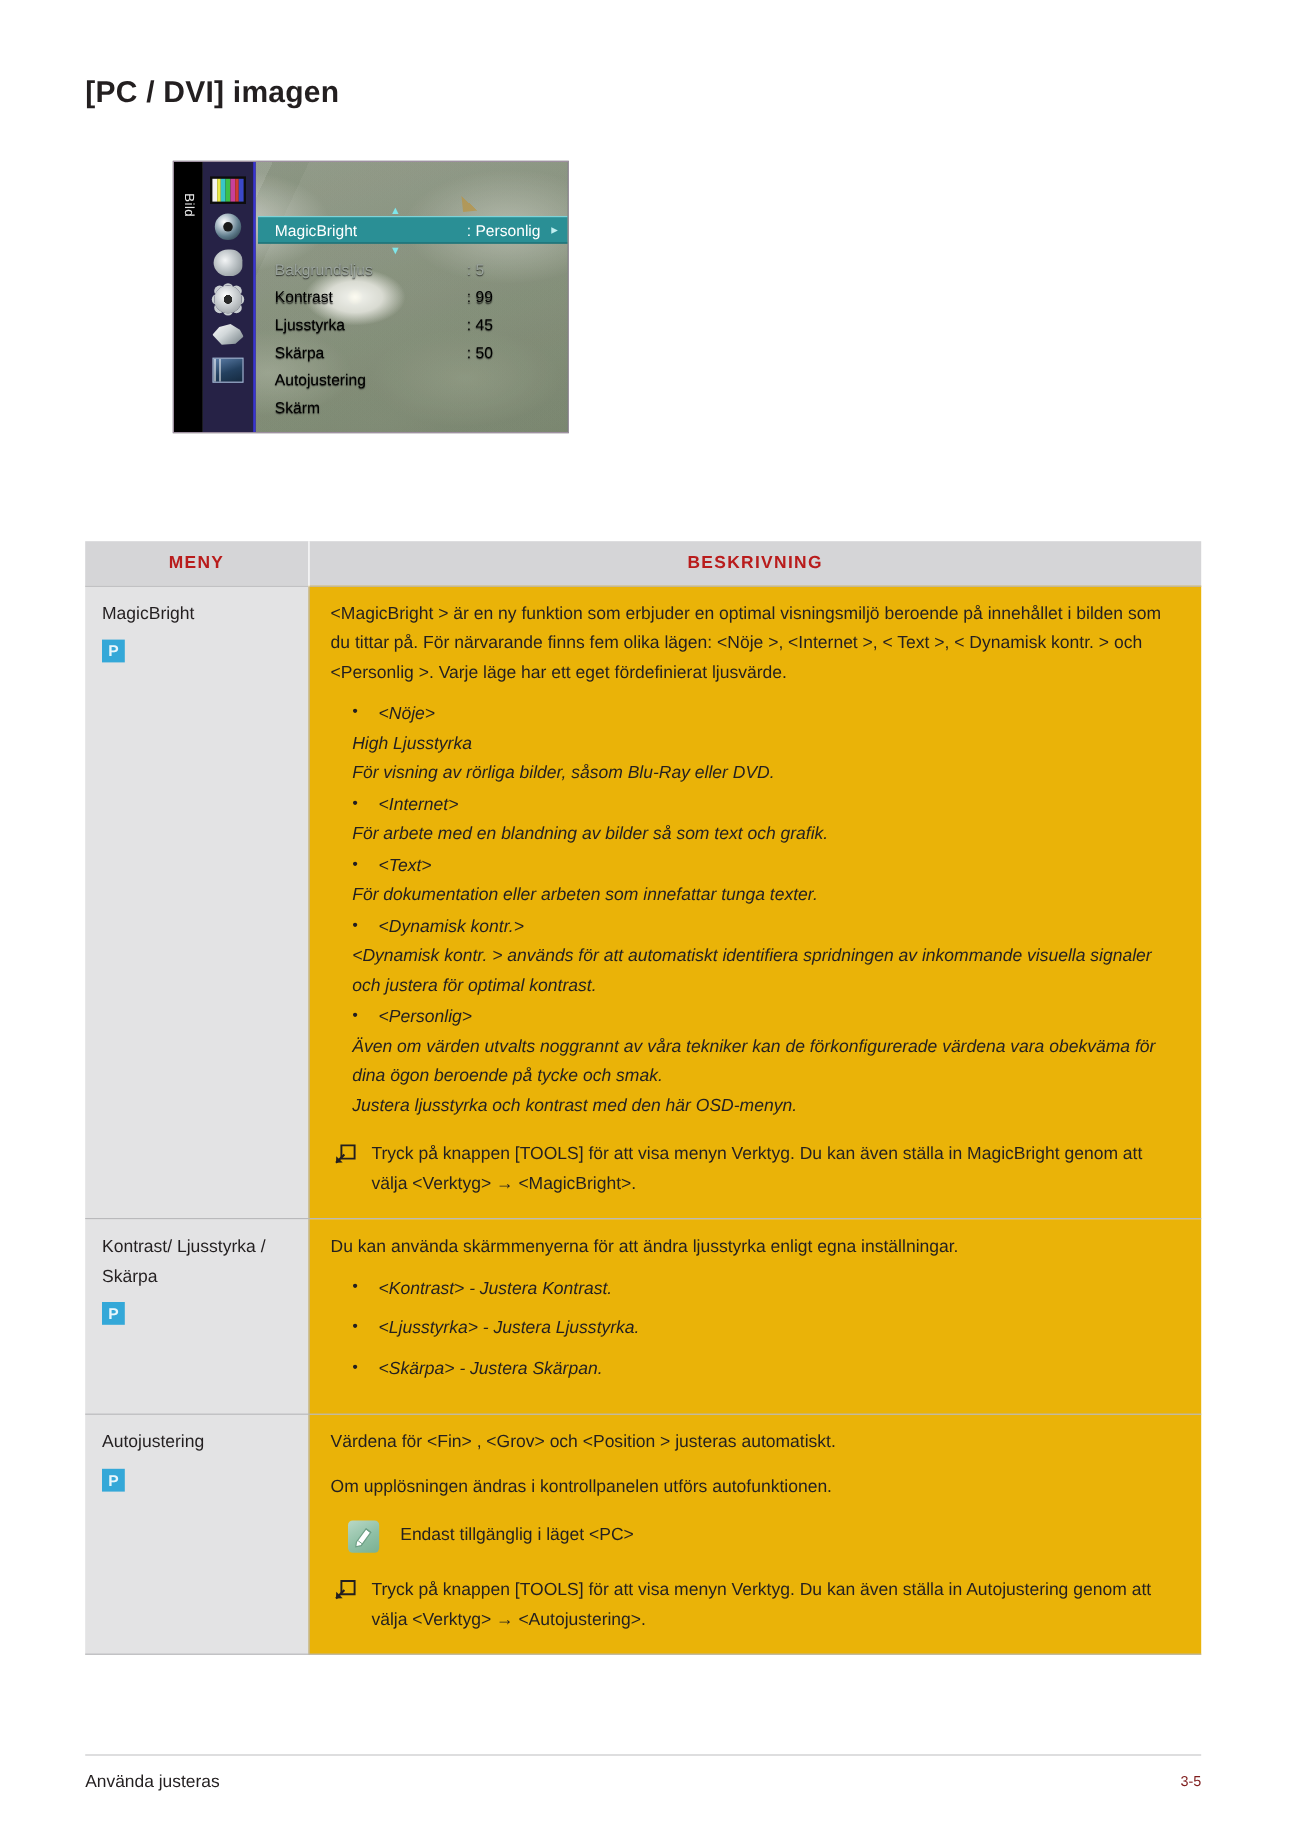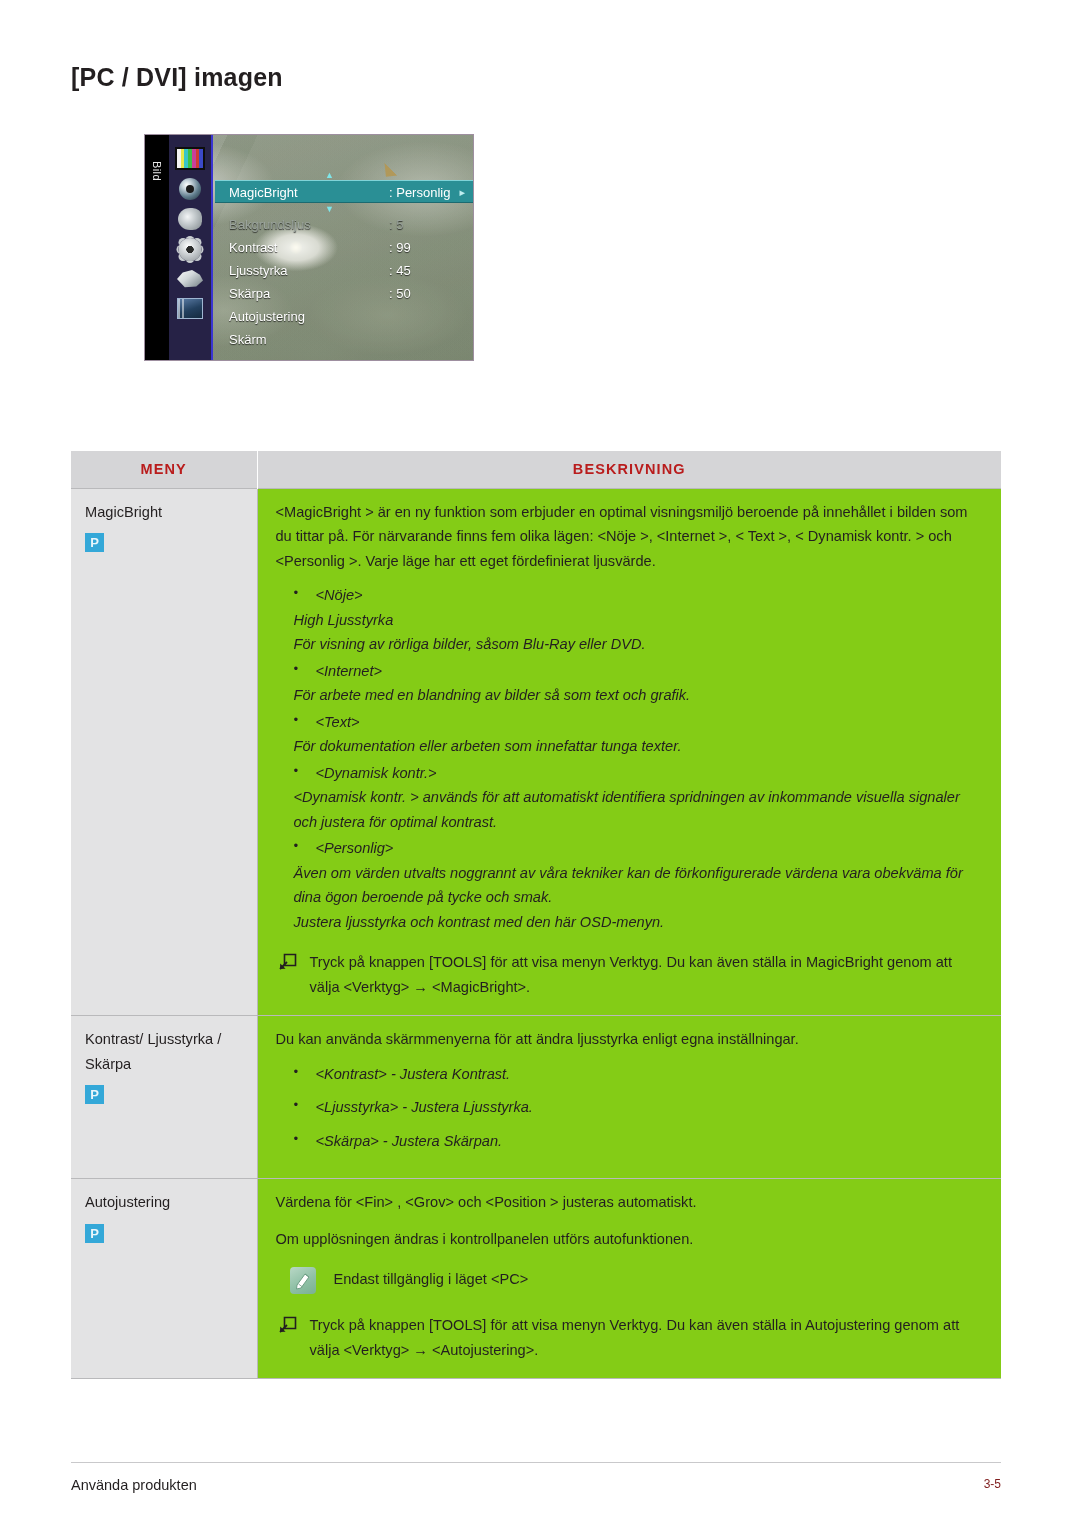--- a/index.html
+++ b/index.html
@@ -176,21 +176,21 @@
     left: 70px; top: 0;
     right: 0; bottom: 0;
   }
   .osd-row {
     position: absolute;
     left: 0;
     width: 100%;
     height: 23px;
     line-height: 23px;
     font-size: 13px;
-    color: #ffffff;
+    color: #000000;
     text-shadow: 0 1px 1px rgba(0,0,0,0.7);
     padding-left: 14px;
   }
   .osd-row .val {
     position: absolute;
     left: 174px;
   }
   .osd-row.sel {
     background: #2a8f95;
     border-top: 1px solid #7fd3d8;
@@ -269,21 +269,21 @@
     padding: 11px 10px 16px 14px;
     border-top: 1px solid #b9b9bb;
     border-bottom: 1px solid #b9b9bb;
   }
   .tbl td.menu-cell {
     background: #e3e3e4;
     border-right: 1px solid #b9b9bb;
     color: #231f20;
   }
   .tbl td.desc-cell {
-    background: #84cc16;
+    background: #eab308;
     padding-left: 18px;
     padding-right: 18px;
   }
 
   .p-badge {
     display: inline-block;
     width: 19px; height: 19px;
     background: #34a8d8;
     color: #e9f6fb;
     font-size: 13px;
@@ -540,16 +540,16 @@
             </span>
             <span>Tryck på knappen [TOOLS] för att visa menyn Verktyg. Du kan även ställa in Autojustering genom att välja &lt;Verktyg&gt; → &lt;Autojustering&gt;.</span>
           </div>
         </td>
       </tr>
 
     </tbody>
   </table>
 
   <div class="footer-rule"></div>
-  <div class="footer-left">Använda produkten</div>
+  <div class="footer-left">Använda justeras</div>
   <div class="footer-right">3-5</div>
 
 </div>
 
 </body></html>

